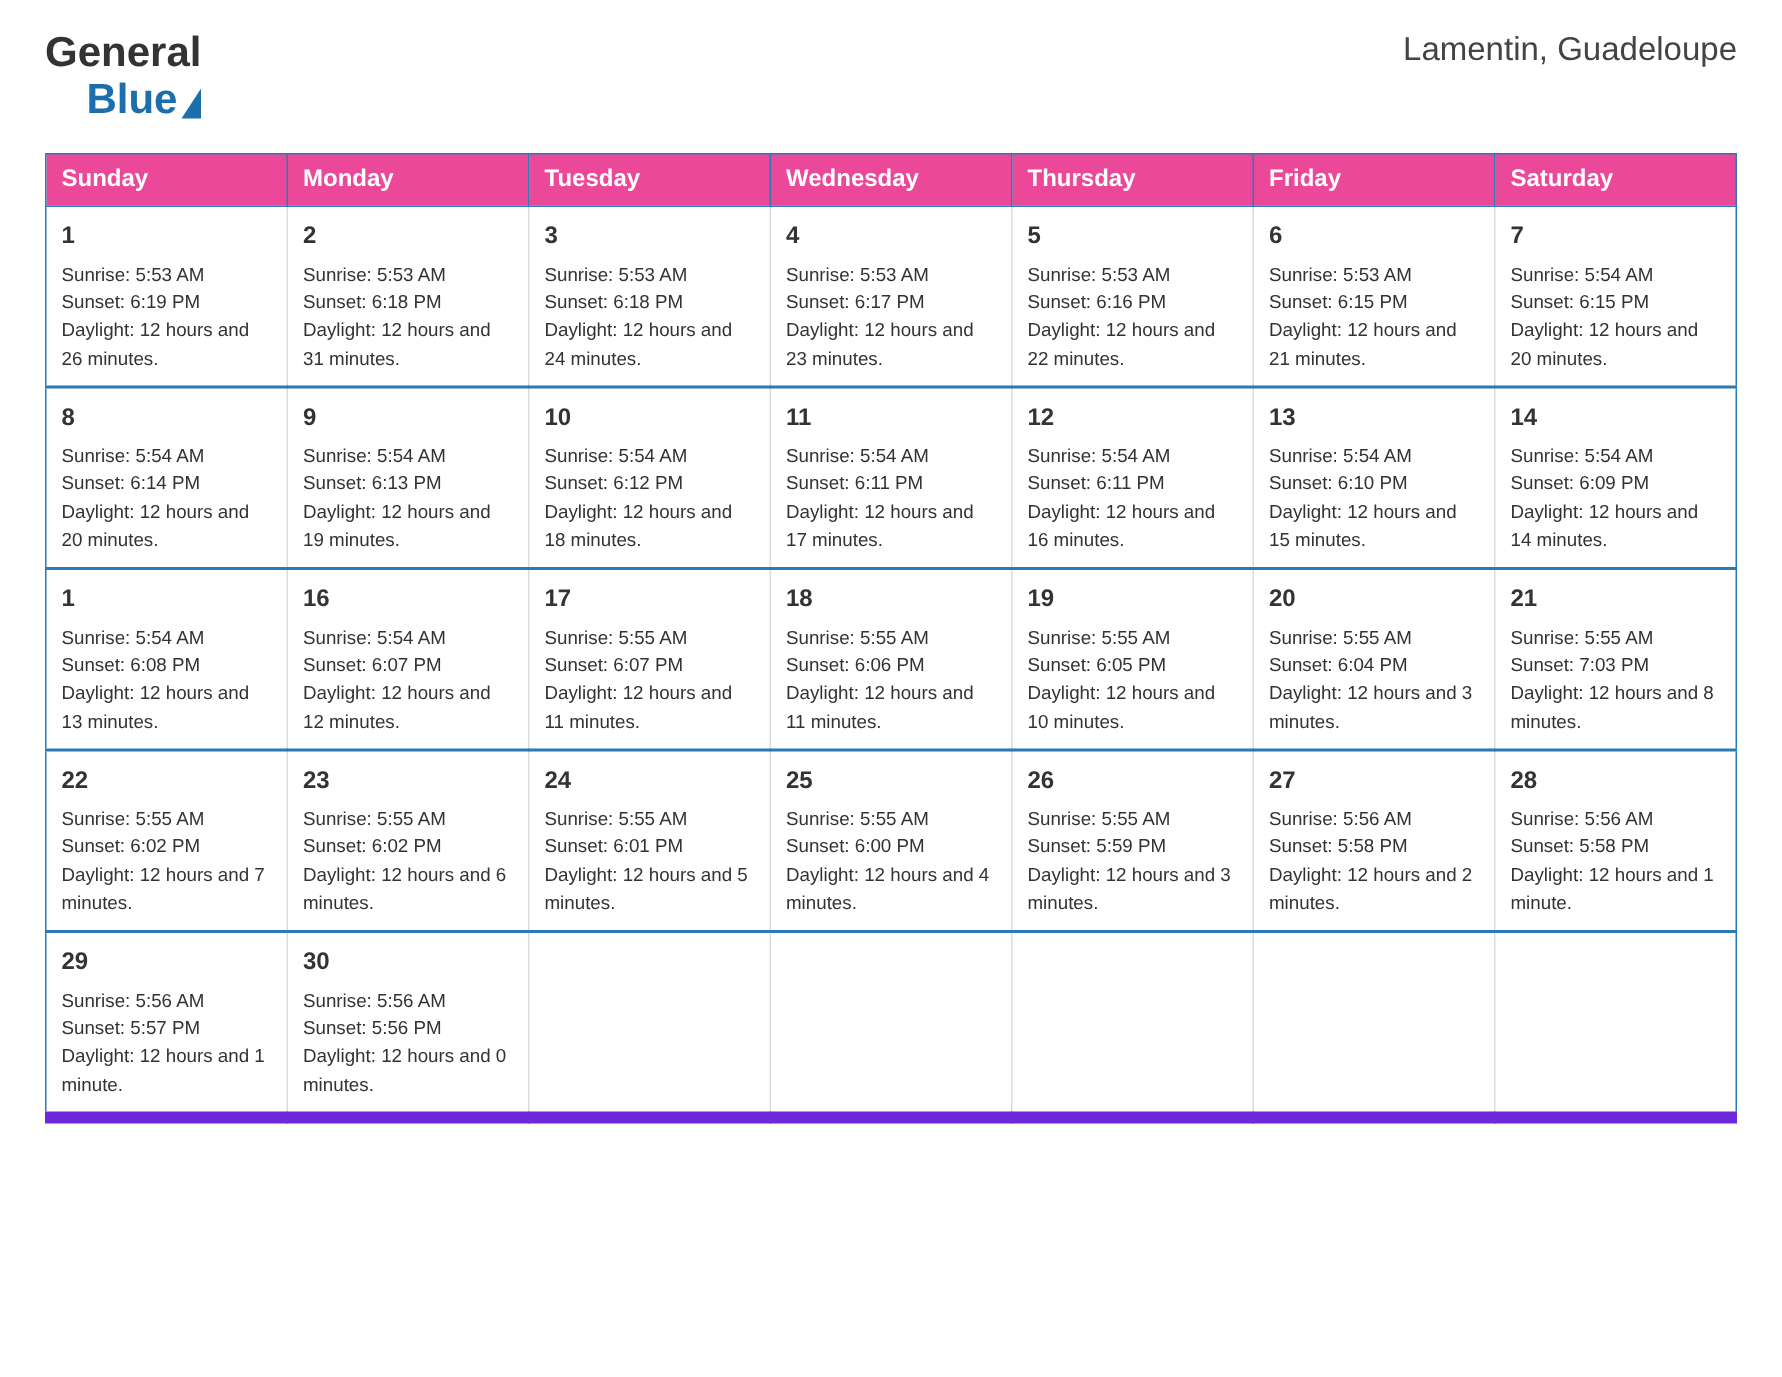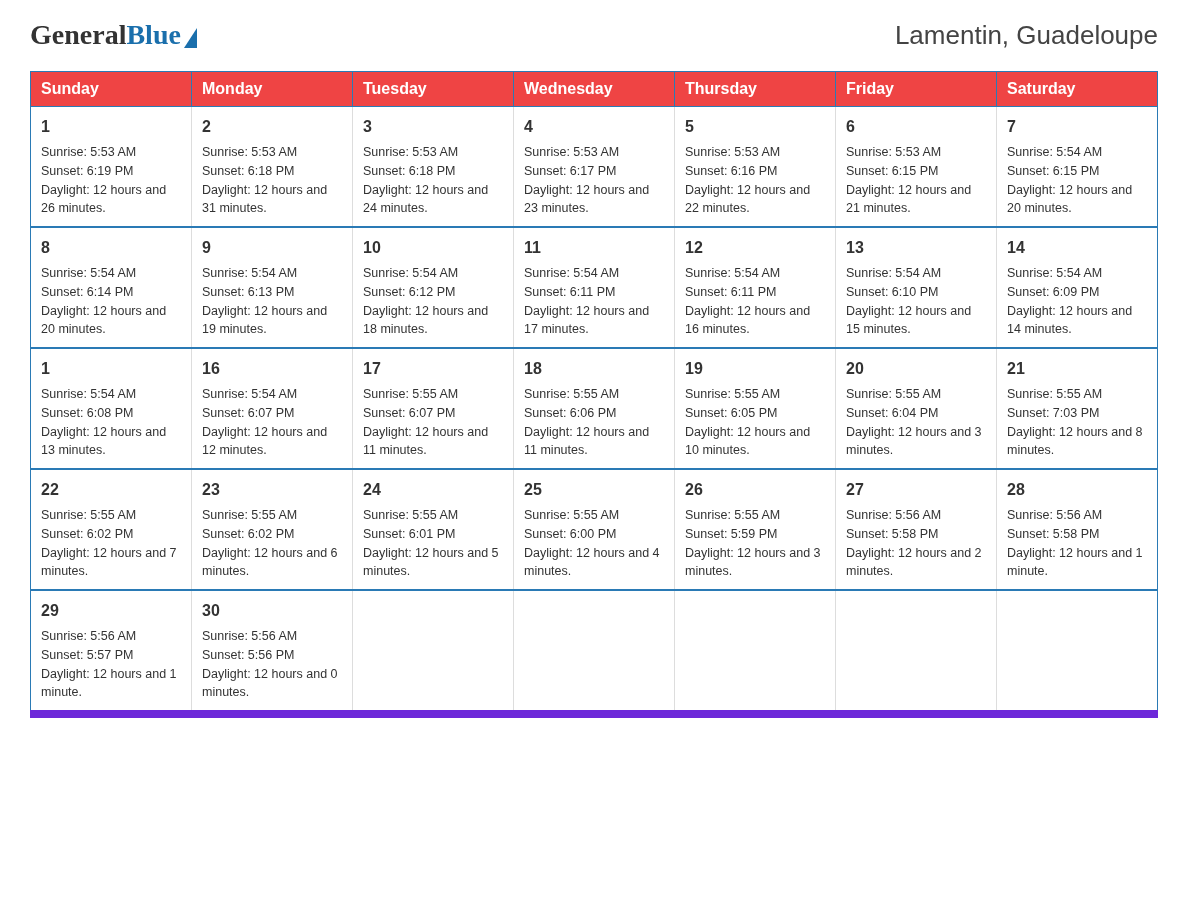--- a/index.html
+++ b/index.html
@@ -22,31 +22,31 @@
     }
     .title-block {
       text-align: right;
     }
     .title-block h1 {
       font-size: 52px;
       font-weight: bold;
       color: #222;
     }
     .title-block h2 {
-      font-size: 26px;
+      font-size: 22px;
       font-weight: normal;
       color: #444;
     }
     table {
       width: 100%;
       border-collapse: collapse;
       table-layout: fixed;
     }
     thead tr {
-      background-color: #ef4444;
+      background-color: #ec4899;
     }
     thead th {
       color: #fff;
       font-size: 16px;
       font-weight: bold;
       padding: 8px 10px;
       text-align: left;
       border: 1px solid #2a7ab5;
     }
     tbody tr {
@@ -81,21 +81,21 @@
     }
     tbody tr:last-child {
       border-bottom: 8px solid #6d28d9;
     }
   </style>
 </head>
 <body>
 
 <div class="header">
   <div class="logo">
-    <div style="margin-right:4px; display:flex; flex-direction:row; align-items:flex-end;font-family:Liberation Serif, serif;">
+    <div style="margin-right:4px; display:flex; flex-direction:column; align-items:flex-end;">
       <span style="font-size:28px; font-weight:bold; color:#333; line-height:1.1;">General</span>
       <div style="display:flex; align-items:center;">
         <span style="font-size:28px; font-weight:bold; color:#1a6fac; line-height:1.1;">Blue</span>
         <div style="margin-left:3px; margin-top:6px; width:0; height:0; border-left:13px solid transparent; border-right:0px solid transparent; border-bottom:20px solid #1a6fac;"></div>
       </div>
     </div>
   </div>
   <div class="title-block">
     <h2>Lamentin, Guadeloupe</h2>
   </div>

